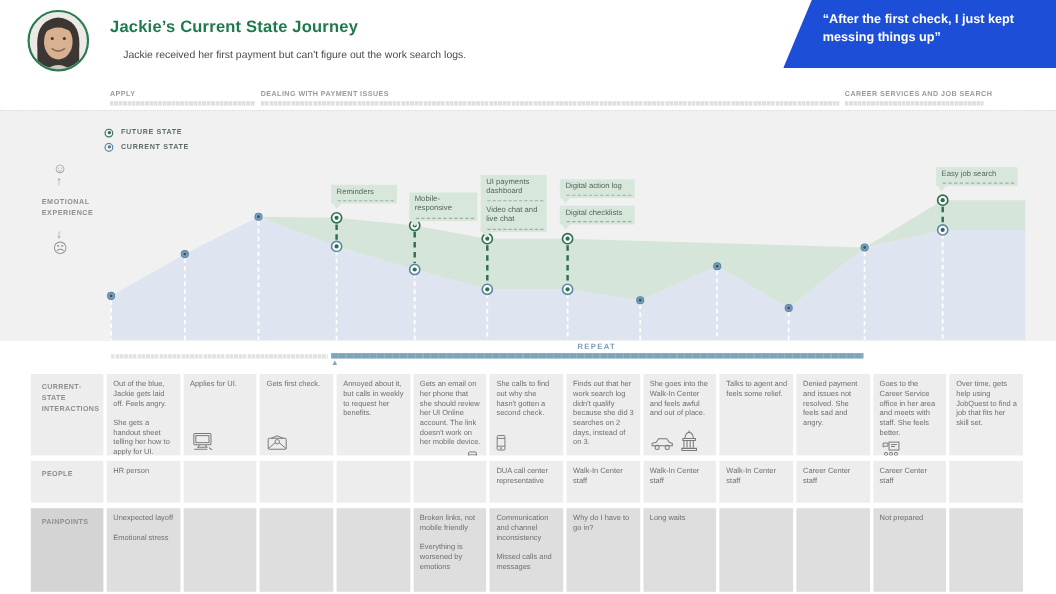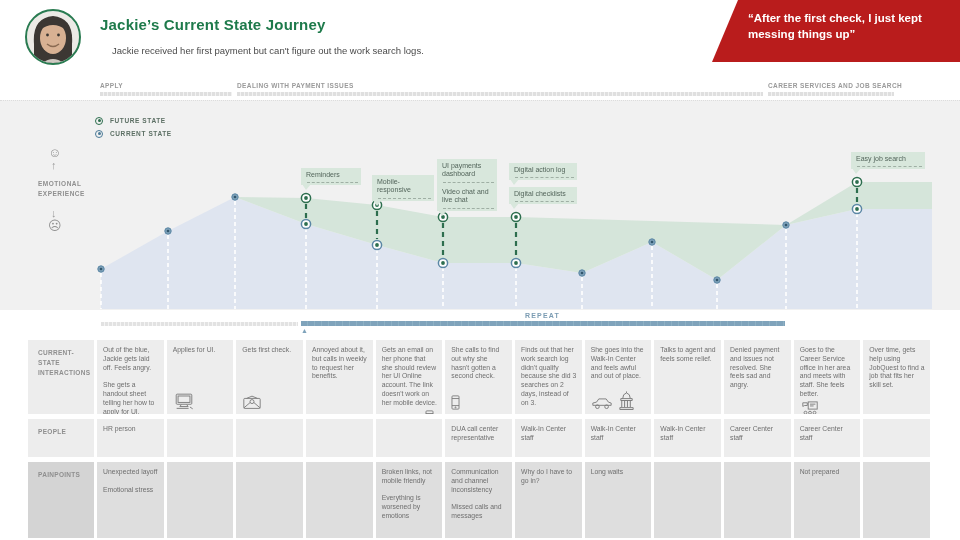--- a/index.html
+++ b/index.html
@@ -5,21 +5,21 @@
   html,body{margin:0;padding:0;background:#fff;}
   #canvas{position:relative;width:960px;height:540px;background:#fff;overflow:hidden;
           font-family:"Liberation Sans",sans-serif;color:#555;}
 
   
   #header{position:absolute;left:0;top:0;width:856px;height:80px;}
   #avatar{position:absolute;left:24px;top:8px;width:58px;height:58px;}
   #title-block{position:absolute;left:100px;top:16px;width:560px;}
   #page-title{color:#1e7a4b;font-size:15px;font-weight:bold;letter-spacing:.2px;margin:0 0 6px 0;}
   #page-subtitle{color:#4a4a4a;font-size:9.5px;margin:12px;}
-  #quote-banner{position:absolute;left:712px;top:0;width:248px;height:62px;background:#b91c1c;
+  #quote-banner{position:absolute;left:712px;top:0;width:248px;height:62px;background:#1d4ed8;
     -webkit-clip-path:polygon(26px 0,100% 0,100% 100%,0 100%);clip-path:polygon(26px 0,100% 0,100% 100%,0 100%);}
   #quote-text{position:absolute;left:36px;top:11px;width:200px;color:#fff;font-size:11.5px;
     font-weight:bold;line-height:1.35;}
 
   
   .phase{position:absolute;top:82px;}
   .phase .phase-label{display:block;color:#9a9a9a;font-size:6.5px;font-weight:bold;
     letter-spacing:.4px;margin-bottom:3px;white-space:nowrap;}
   .phase .phase-bar{height:4px;background:repeating-linear-gradient(90deg,#dfdfdf 0 3px,#f2f2f2 3px 4px);}
 

